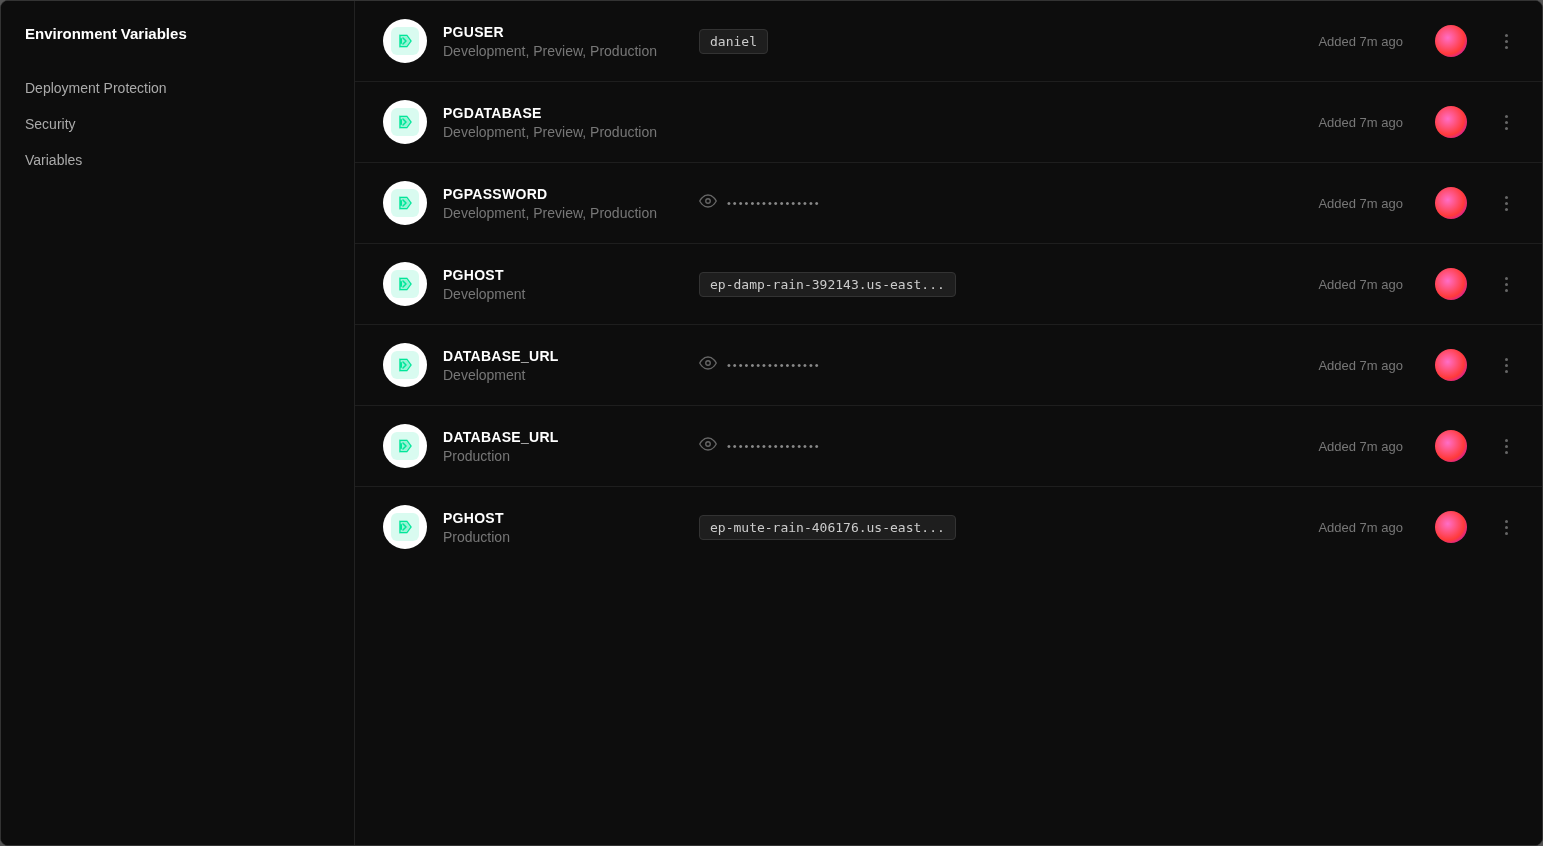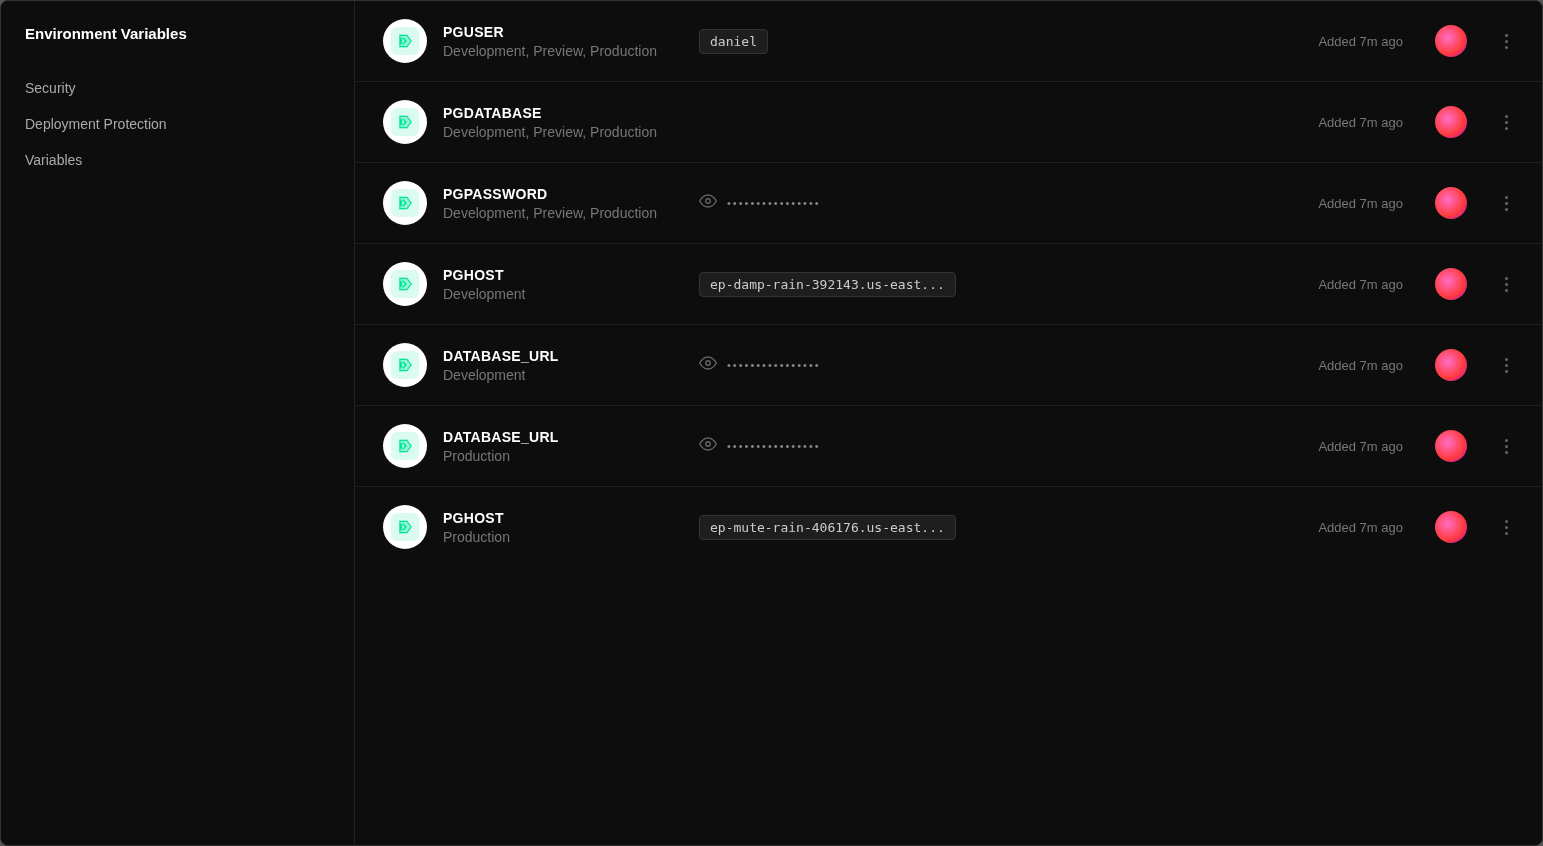--- a/index.html
+++ b/index.html
@@ -157,22 +157,22 @@
       border-radius: 50%;
     }
   </style>
 </head>
 <body>
 
 <div class="window">
 
   <div class="sidebar">
     <div class="sidebar-title">Environment Variables</div>
+    <div class="sidebar-item">Deployment Protection</div>
     <div class="sidebar-item">Security</div>
-    <div class="sidebar-item">Deployment Protection</div>
     <div class="sidebar-item">Variables</div>
   </div>
 
   <div class="main" id="env-list">
       <div class="env-row">
         <div class="avatar">
     <svg class="neon-icon" viewBox="0 0 28 28" fill="none" xmlns="http://www.w3.org/2000/svg">
       <rect width="28" height="28" rx="6" fill="#00e699" opacity="0.15"></rect>
       <path d="M8 7h8l5 7-5 7H8V7z" fill="#00e699" opacity="0.3"></path>
       <path d="M9 8.5h7l4 5.5-4 5.5H9V8.5z" fill="none" stroke="#00e699" stroke-width="1.2"></path>

